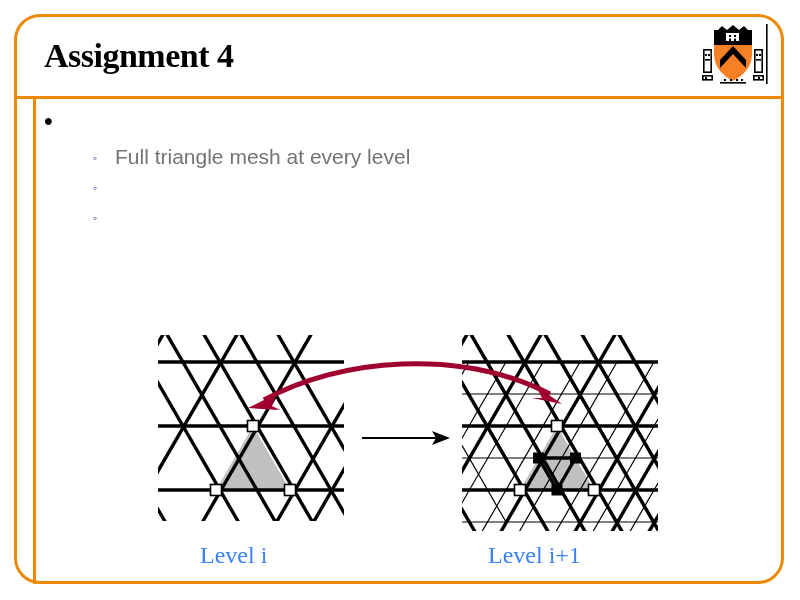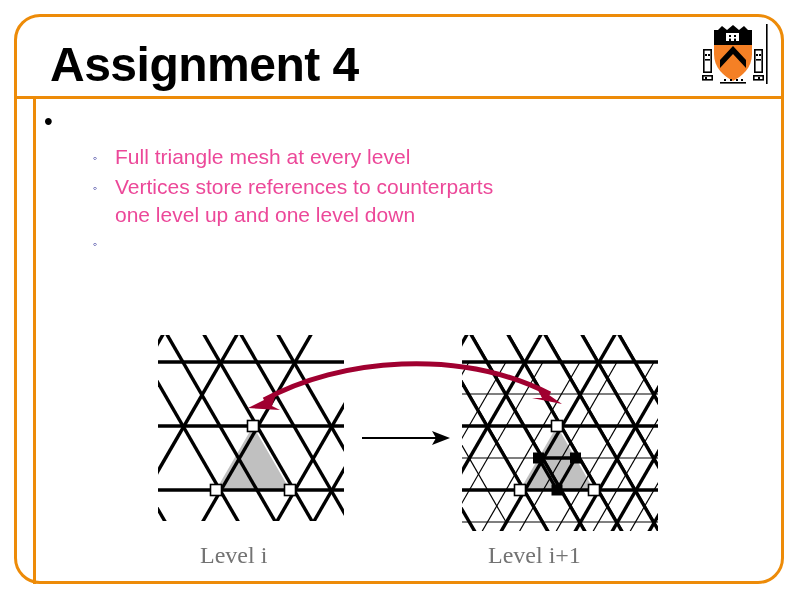--- a/index.html
+++ b/index.html
@@ -55,24 +55,24 @@
     position: absolute;
     left: 33px;
     top: 97px;
     width: 3px;
     height: 487px;
     background: #ED8B08;
   }
 
   #page-title {
     position: absolute;
-    left: 50px;
+    left: 44px;
     top: 37px;
-    font-family: Liberation Sans, sans-serif;
-    font-size: 48px;
+    font-family: Liberation Serif, serif;
+    font-size: 34px;
     font-weight: bold;
     color: #000000;
     letter-spacing: -0.5px;
     white-space: nowrap;
   }
 
   
   #logo {
     position: absolute;
     left: 700px;
@@ -117,37 +117,37 @@
   }
   .bullet-l2 .mark {
     width: 22px;
     flex: 0 0 22px;
     font-size: 12px;
     line-height: 30px;
     color: #000080;
   }
   .bullet-l2 .txt {
     white-space: pre-line;
-    color: #ec4899;
+    color: #737373;
   }
 
   
   #diagram {
     position: absolute;
     left: 140px;
     top: 330px;
     width: 540px;
     height: 255px;
   }
   #diagram svg { display: block; }
   .caption {
     position: absolute;
     font-family: "Liberation Serif", serif;
     font-size: 24px;
-    color: #737373;
+    color: #3b82f6;
     white-space: nowrap;
   }
   #caption-left  { left: 60px;  top: 212px; }
   #caption-right { left: 348px; top: 212px; }
 </style>
 </head>
 <body>
 
 <div id="slide">
 
@@ -227,22 +227,20 @@
 
     <div class="sublist">
 
       <div class="bullet-l2">
         <span class="mark">◦</span>
         <span class="txt">Full triangle mesh at every level</span>
       </div>
 
       <div class="bullet-l2">
         <span class="mark">◦</span>
-        <span class="txt">Vertices store references to counterparts
-one level up and one level down</span>
       </div>
 
       <div class="bullet-l2">
         <span class="mark">◦</span>
       </div>
 
     </div>
   </div>
 
   <div id="diagram">

